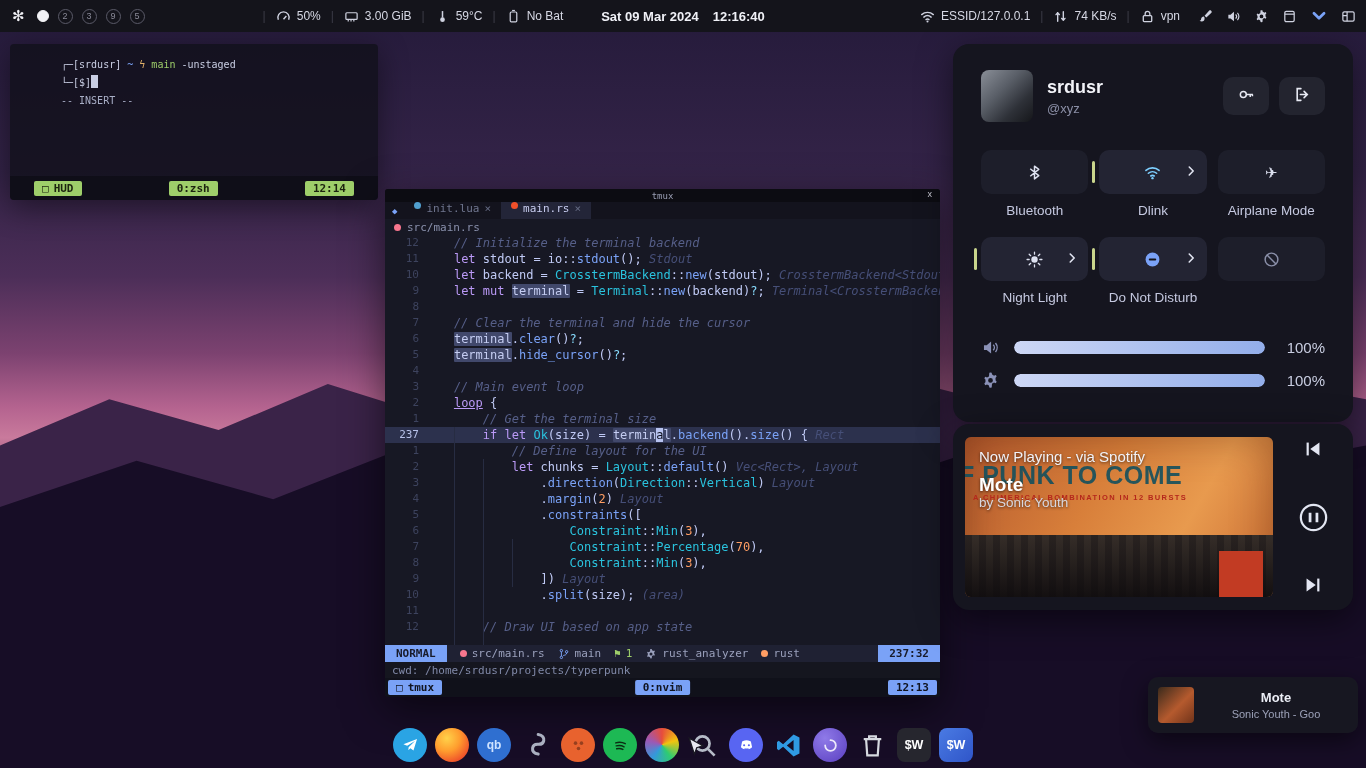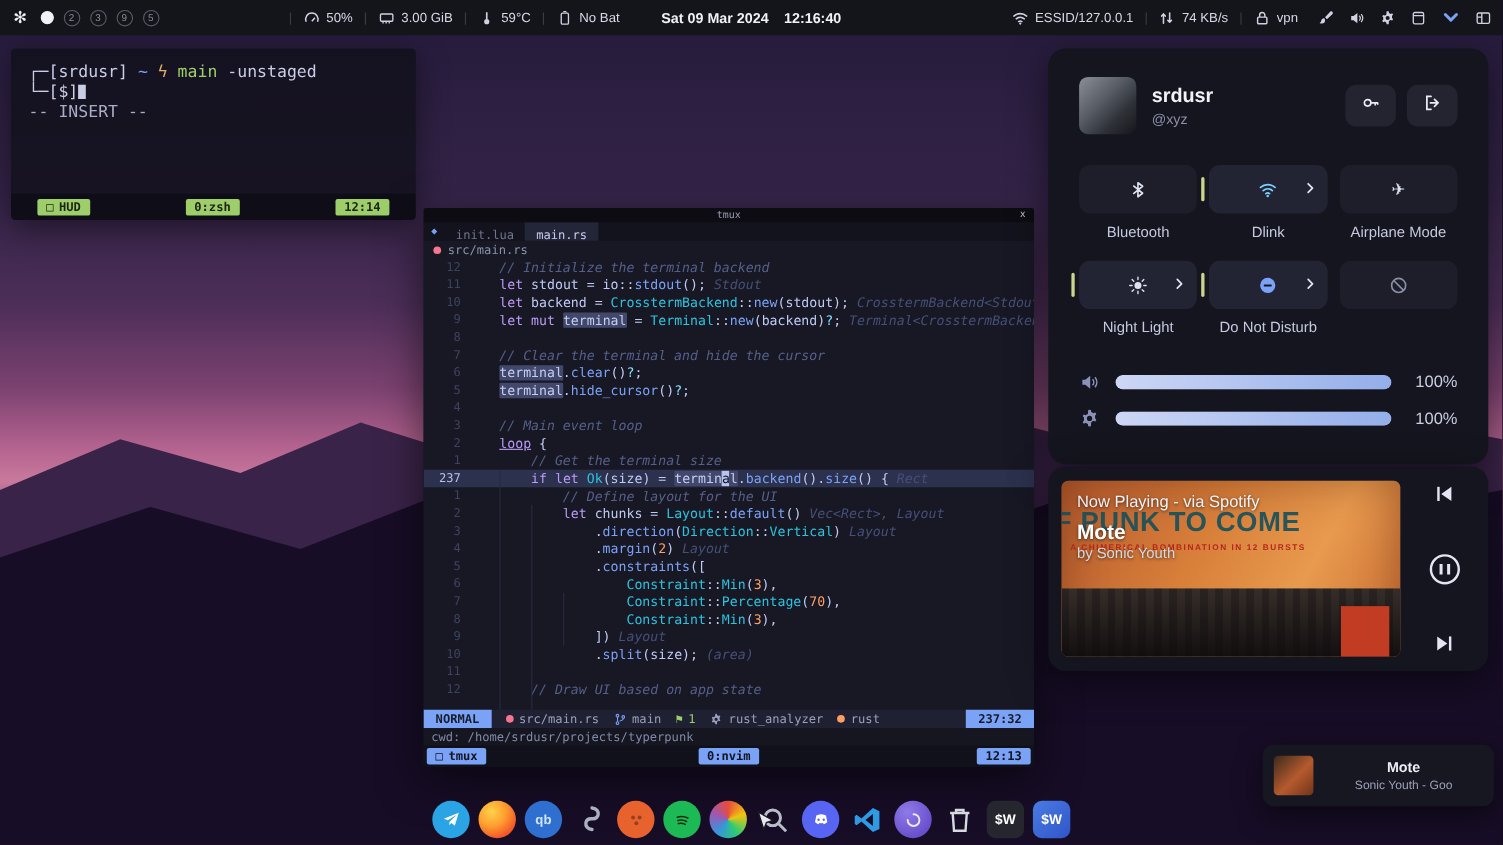--- a/index.html
+++ b/index.html
@@ -38,39 +38,39 @@
   
   .badge{font-family:"DejaVu Sans Mono",monospace;font-size:11px;font-weight:bold;
     padding:1px 8px;border-radius:2px;display:inline-flex;align-items:center;gap:5px;cursor:pointer;}
   .badge.green{background:#9ece6a;color:#1d2410;}
   .badge.blue{background:#7aa2f7;color:#10141f;}
 
   
   .term-window{position:absolute;left:10px;top:44px;width:368px;height:156px;border-radius:4px;
     background:rgba(15,16,24,.78);box-shadow:0 8px 30px rgba(0,0,0,.45);overflow:hidden;
     display:flex;flex-direction:column;}
-  .term-body{flex:1;padding:12px 16px;font-family:"DejaVu Sans Mono",monospace;font-size:15px;
-    line-height:18px;color:#c9cee4;}
+  .term-body{flex:1;padding:12px 16px;font-family:"DejaVu Sans Mono",monospace;font-size:10px;
+    line-height:18px;color:#c9cee4;margin-left:35px;}
   .seg-pl{color:#c9cee4;}.seg-usr{color:#c9cee4;}.seg-path{color:#7aa2f7;}
   .seg-bolt{color:#e0af68;}.seg-branch{color:#9ece6a;}
   .cursor-block{display:inline-block;width:7px;height:13px;background:#c9cee4;vertical-align:-2px;}
   .tline.mode{color:#a8aec6;margin-top:0;}
   .term-bar{height:24px;background:rgba(10,10,16,.6);display:flex;align-items:center;
     justify-content:space-between;padding:0 24px;}
 
   
   .tmux-window{position:absolute;left:385px;top:189px;width:555px;height:508px;
     background:#171824;box-shadow:0 12px 40px rgba(0,0,0,.55);display:flex;flex-direction:column;
     overflow:hidden;border-radius:3px;}
   .titlebar{height:13px;background:#0c0c12;position:relative;display:flex;align-items:center;justify-content:center;}
   .titlebar .wt{font-size:9px;color:#9a9eb4;font-family:"DejaVu Sans Mono",monospace;}
   .titlebar .wx{position:absolute;right:8px;top:0;font-size:9px;color:#c8c8d2;cursor:pointer;}
   .tabbar{height:17px;background:#13131d;display:flex;align-items:center;font-family:"DejaVu Sans Mono",monospace;font-size:11px;}
   .tab-lead{color:#7aa2f7;font-size:9px;margin:0 7px;}
-  .tab{display:flex;align-items:flex-end;gap:5px;height:100%;padding:0 10px;color:#70768f;cursor:pointer;flex-direction:column;}
+  .tab{display:flex;align-items:flex-start;gap:5px;height:100%;padding:0 10px;color:#70768f;cursor:pointer;}
   .tab.active{background:#232538;color:#c8cdf0;}
   .dot{width:7px;height:7px;border-radius:50%;display:inline-block;}
   .dot.lua{background:#51a0cf;}.dot.rust{background:#f0502a;}
   .dot.red{background:#f7768e;}.dot.orange{background:#ff9e64;}
   .tab .x{color:#666c85;}
   .breadcrumb{height:16px;background:#171824;display:flex;align-items:center;gap:6px;
     padding-left:9px;font-family:"DejaVu Sans Mono",monospace;font-size:11px;color:#8a91ad;}
   .code-area{flex:1;position:relative;background:#171824;overflow:hidden;}
   .code-line{display:flex;height:16px;line-height:16px;font-family:"DejaVu Sans Mono",monospace;font-size:12px;white-space:pre;}
   .code-line.current{background:#2c314d;}

